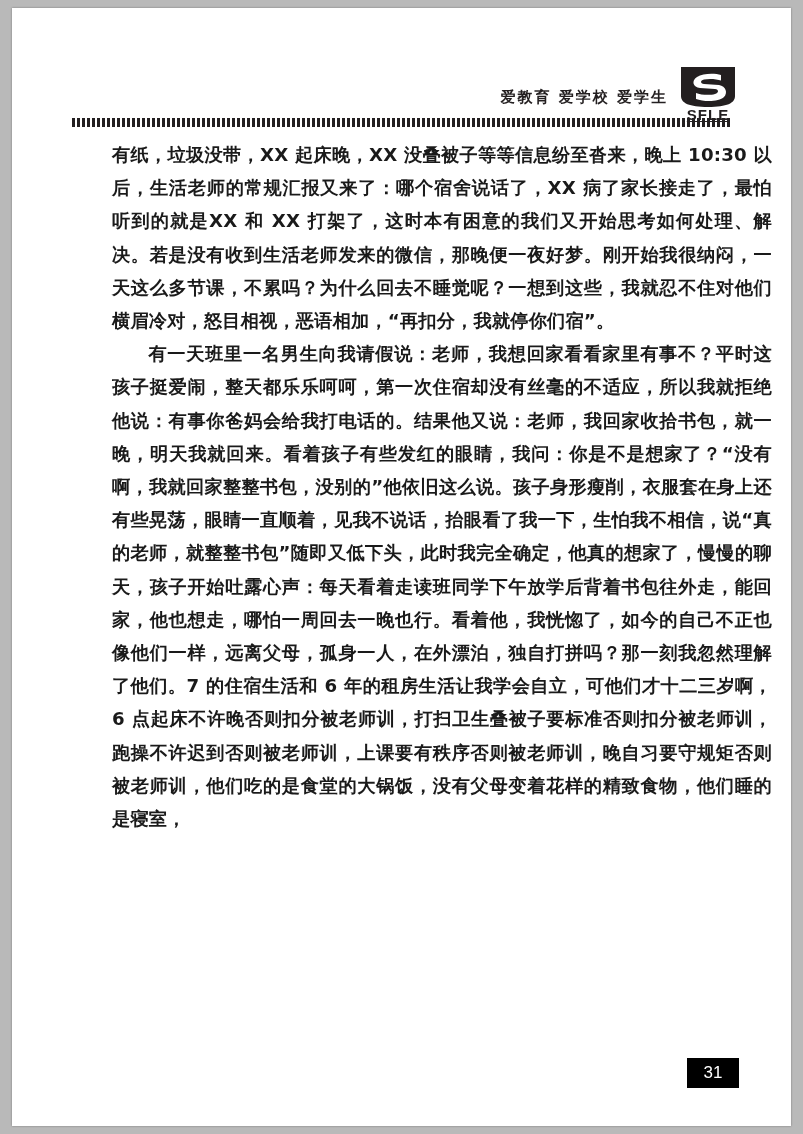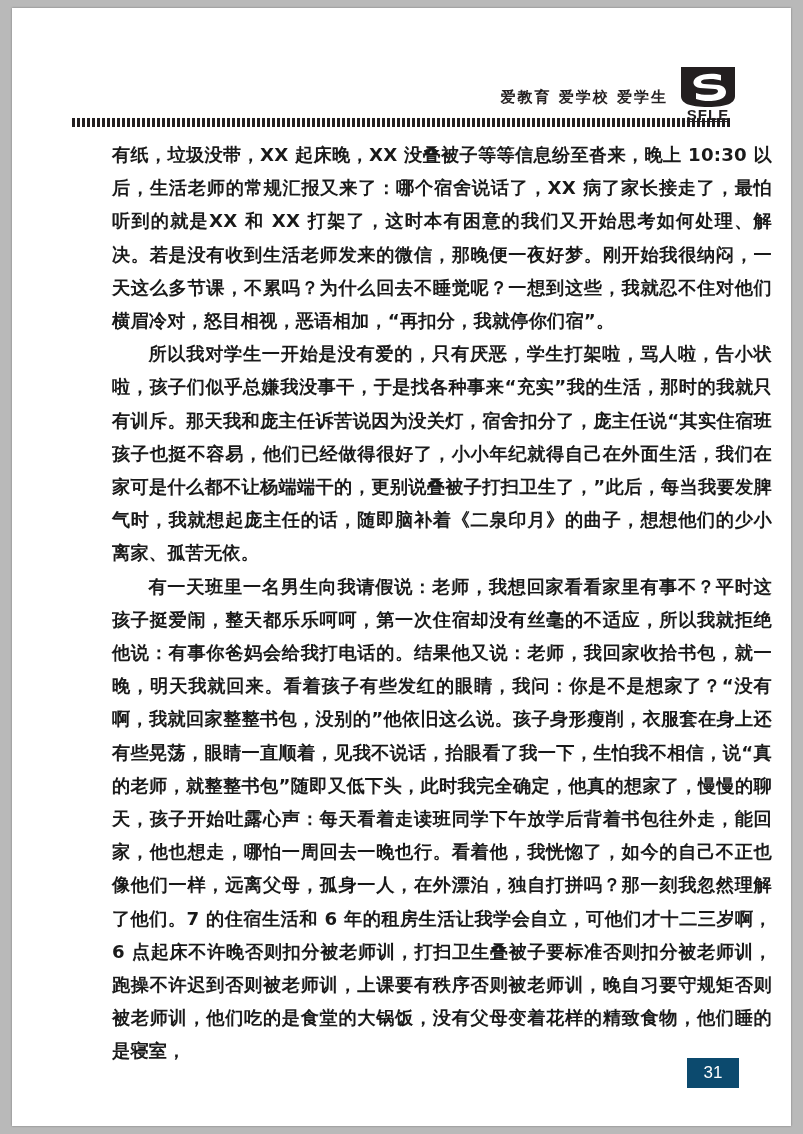--- a/index.html
+++ b/index.html
@@ -105,21 +105,21 @@
     text-indent: 2em;
   }
 
   
   .folio {
     position: absolute;
     right: 52px;
     bottom: 38px;
     width: 52px;
     height: 30px;
-    background: #0c4a6e;
+    background: #000000;
     color: #ffffff;
     font-family: "Liberation Sans", sans-serif;
     font-size: 17px;
     display: flex;
     align-items: center;
     justify-content: center;
   }
 </style>
 </head>
 <body>
@@ -137,19 +137,18 @@
         </svg>
       </div>
       <div class="logo-text">SFLE</div>
     </div>
 
     <div class="rule"></div>
   </div>
 
   <div class="content">
     <p>有纸，垃圾没带，XX 起床晚，XX 没叠被子等等信息纷至沓来，晚上 10:30 以后，生活老师的常规汇报又来了：哪个宿舍说话了，XX 病了家长接走了，最怕听到的就是XX 和 XX 打架了，这时本有困意的我们又开始思考如何处理、解决。若是没有收到生活老师发来的微信，那晚便一夜好梦。刚开始我很纳闷，一天这么多节课，不累吗？为什么回去不睡觉呢？一想到这些，我就忍不住对他们横眉冷对，怒目相视，恶语相加，“再扣分，我就停你们宿”。</p>
-    <p class="indent">所以我对学生一开始是没有爱的，只有厌恶，学生打架啦，骂人啦，告小状啦，孩子们似乎总嫌我没事干，于是找各种事来“充实”我的生活，那时的我就只有训斥。那天我和庞主任诉苦说因为没关灯，宿舍扣分了，庞主任说“其实住宿班孩子也挺不容易，他们已经做得很好了，小小年纪就得自己在外面生活，我们在家可是什么都不让杨端端干的，更别说叠被子打扫卫生了，”此后，每当我要发脾气时，我就想起庞主任的话，随即脑补着《二泉印月》的曲子，想想他们的少小离家、孤苦无依。</p>
     <p class="indent">有一天班里一名男生向我请假说：老师，我想回家看看家里有事不？平时这孩子挺爱闹，整天都乐乐呵呵，第一次住宿却没有丝毫的不适应，所以我就拒绝他说：有事你爸妈会给我打电话的。结果他又说：老师，我回家收拾书包，就一晚，明天我就回来。看着孩子有些发红的眼睛，我问：你是不是想家了？“没有啊，我就回家整整书包，没别的”他依旧这么说。孩子身形瘦削，衣服套在身上还有些晃荡，眼睛一直顺着，见我不说话，抬眼看了我一下，生怕我不相信，说“真的老师，就整整书包”随即又低下头，此时我完全确定，他真的想家了，慢慢的聊天，孩子开始吐露心声：每天看着走读班同学下午放学后背着书包往外走，能回家，他也想走，哪怕一周回去一晚也行。看着他，我恍惚了，如今的自己不正也像他们一样，远离父母，孤身一人，在外漂泊，独自打拼吗？那一刻我忽然理解了他们。7 的住宿生活和 6 年的租房生活让我学会自立，可他们才十二三岁啊，6 点起床不许晚否则扣分被老师训，打扫卫生叠被子要标准否则扣分被老师训，跑操不许迟到否则被老师训，上课要有秩序否则被老师训，晚自习要守规矩否则被老师训，他们吃的是食堂的大锅饭，没有父母变着花样的精致食物，他们睡的是寝室，</p>
   </div>
 
   <div class="folio">31</div>
 
 </div>
 
 </body></html>

